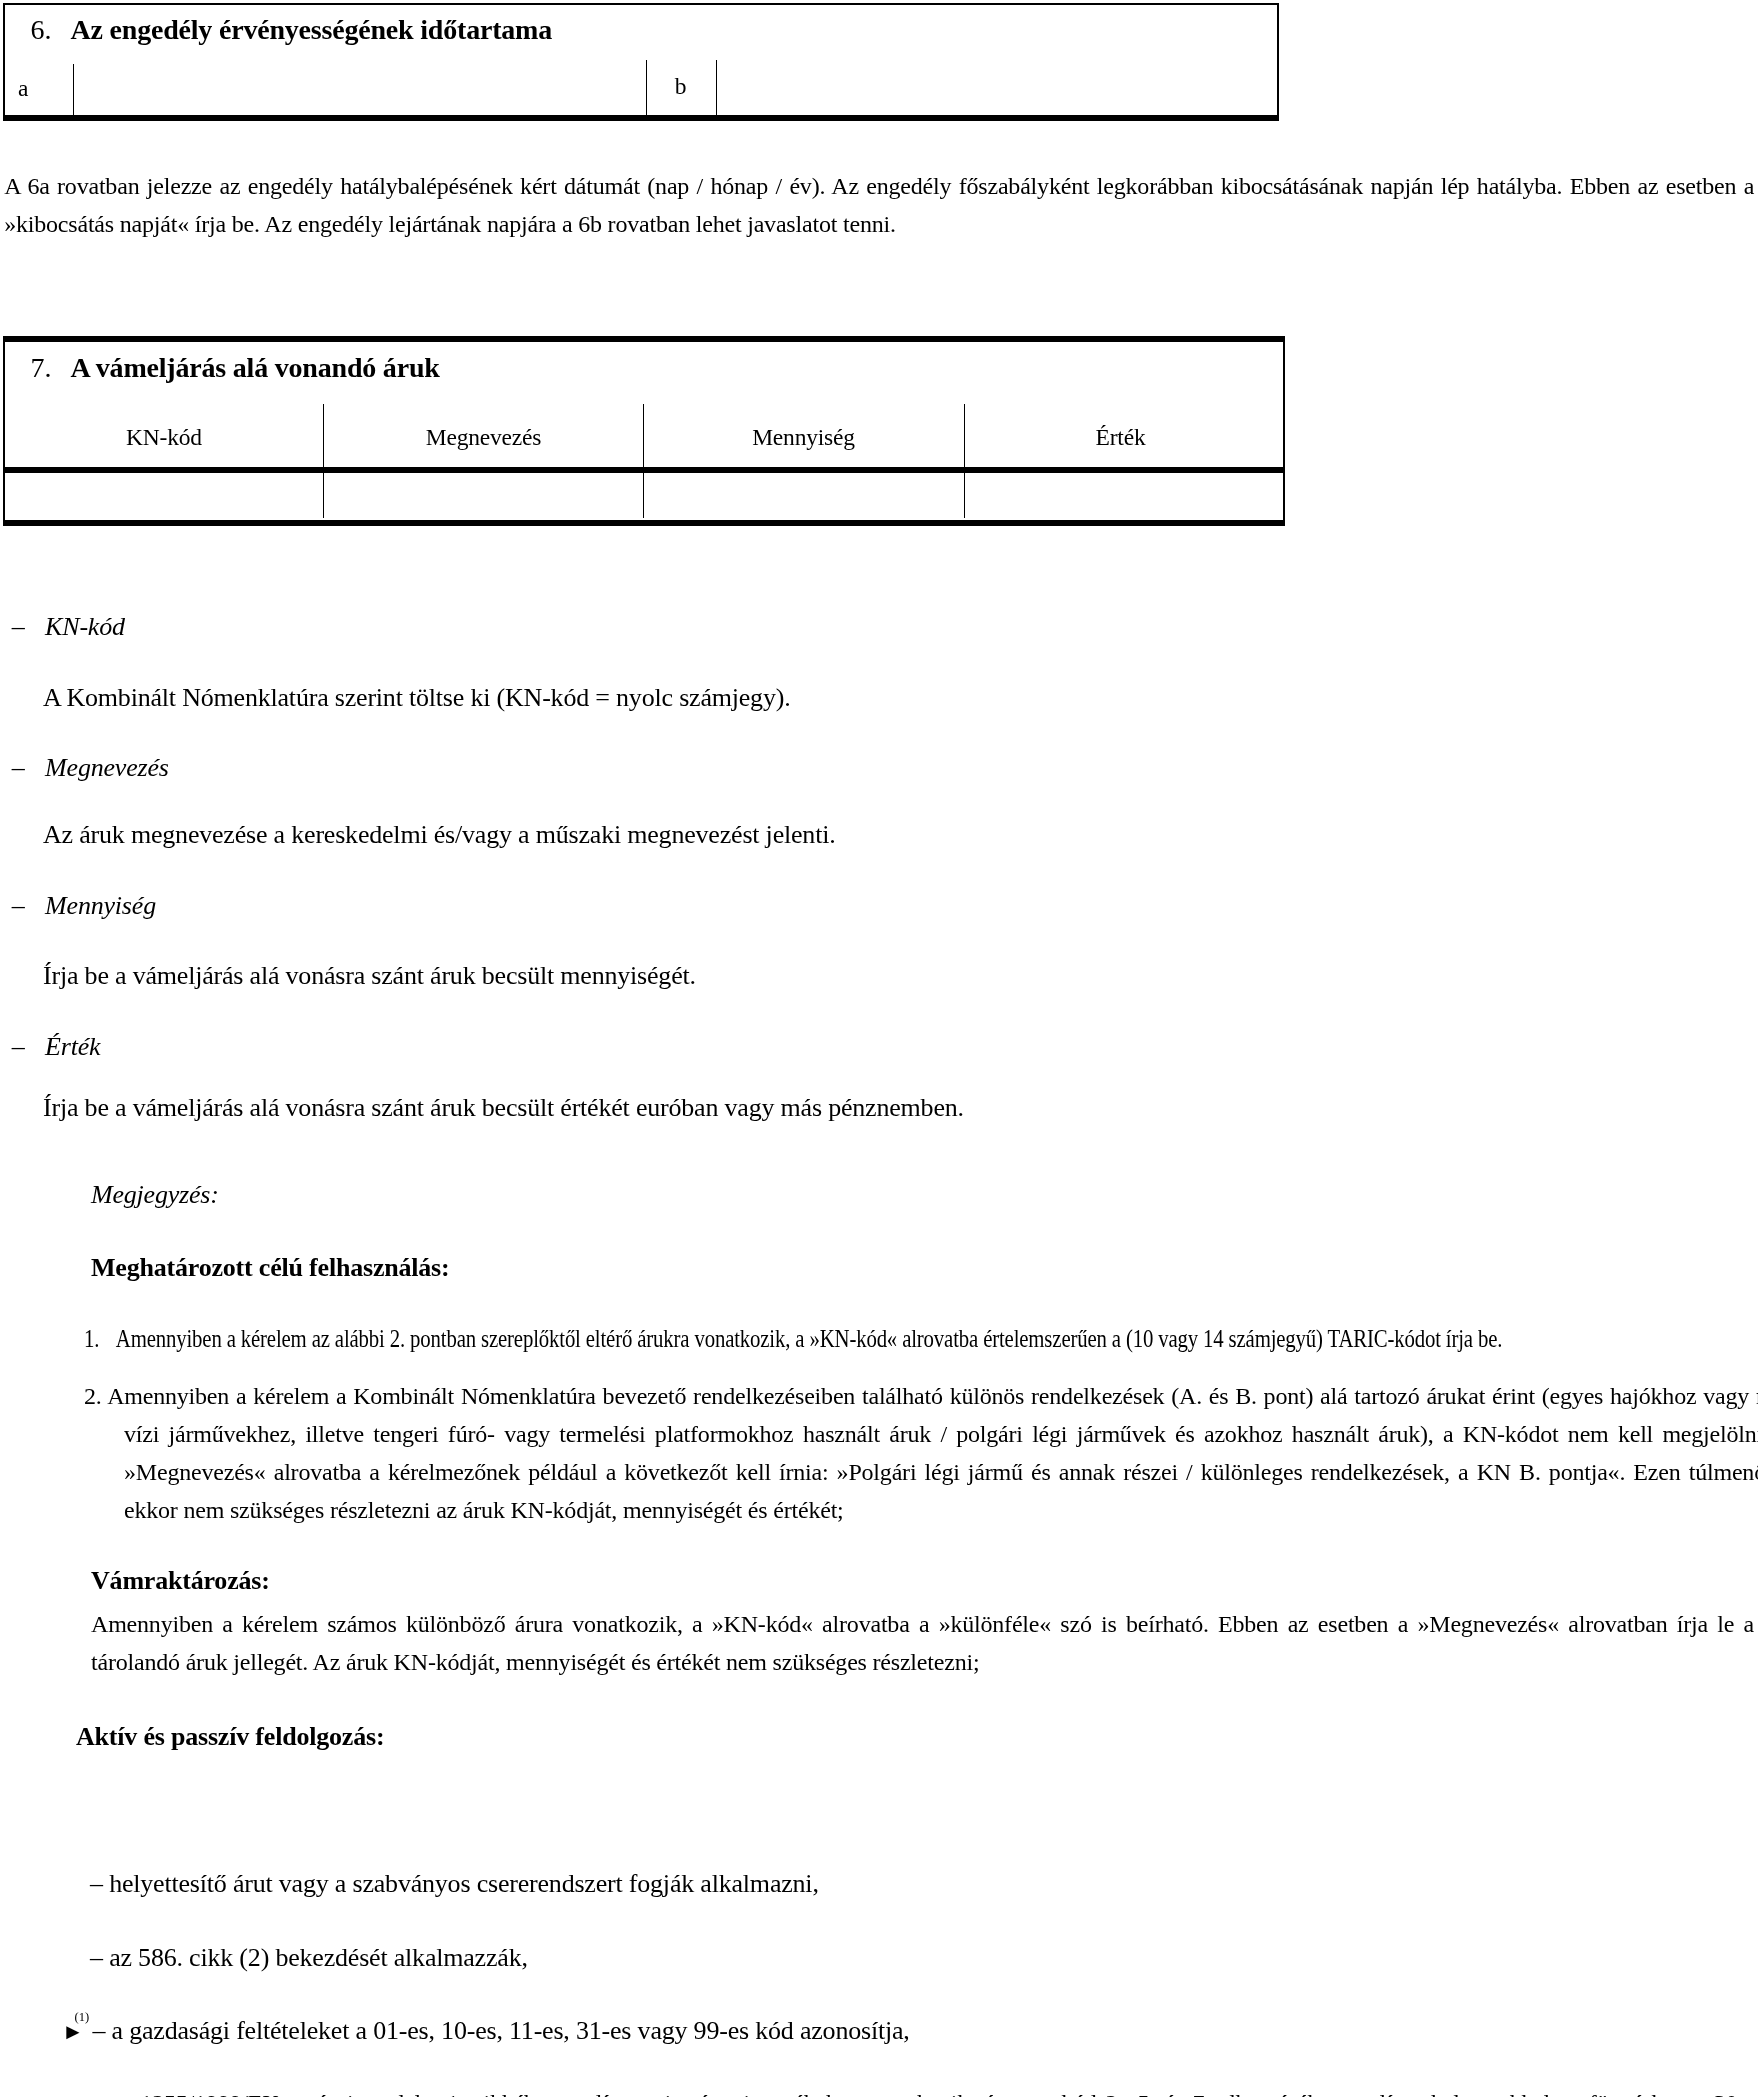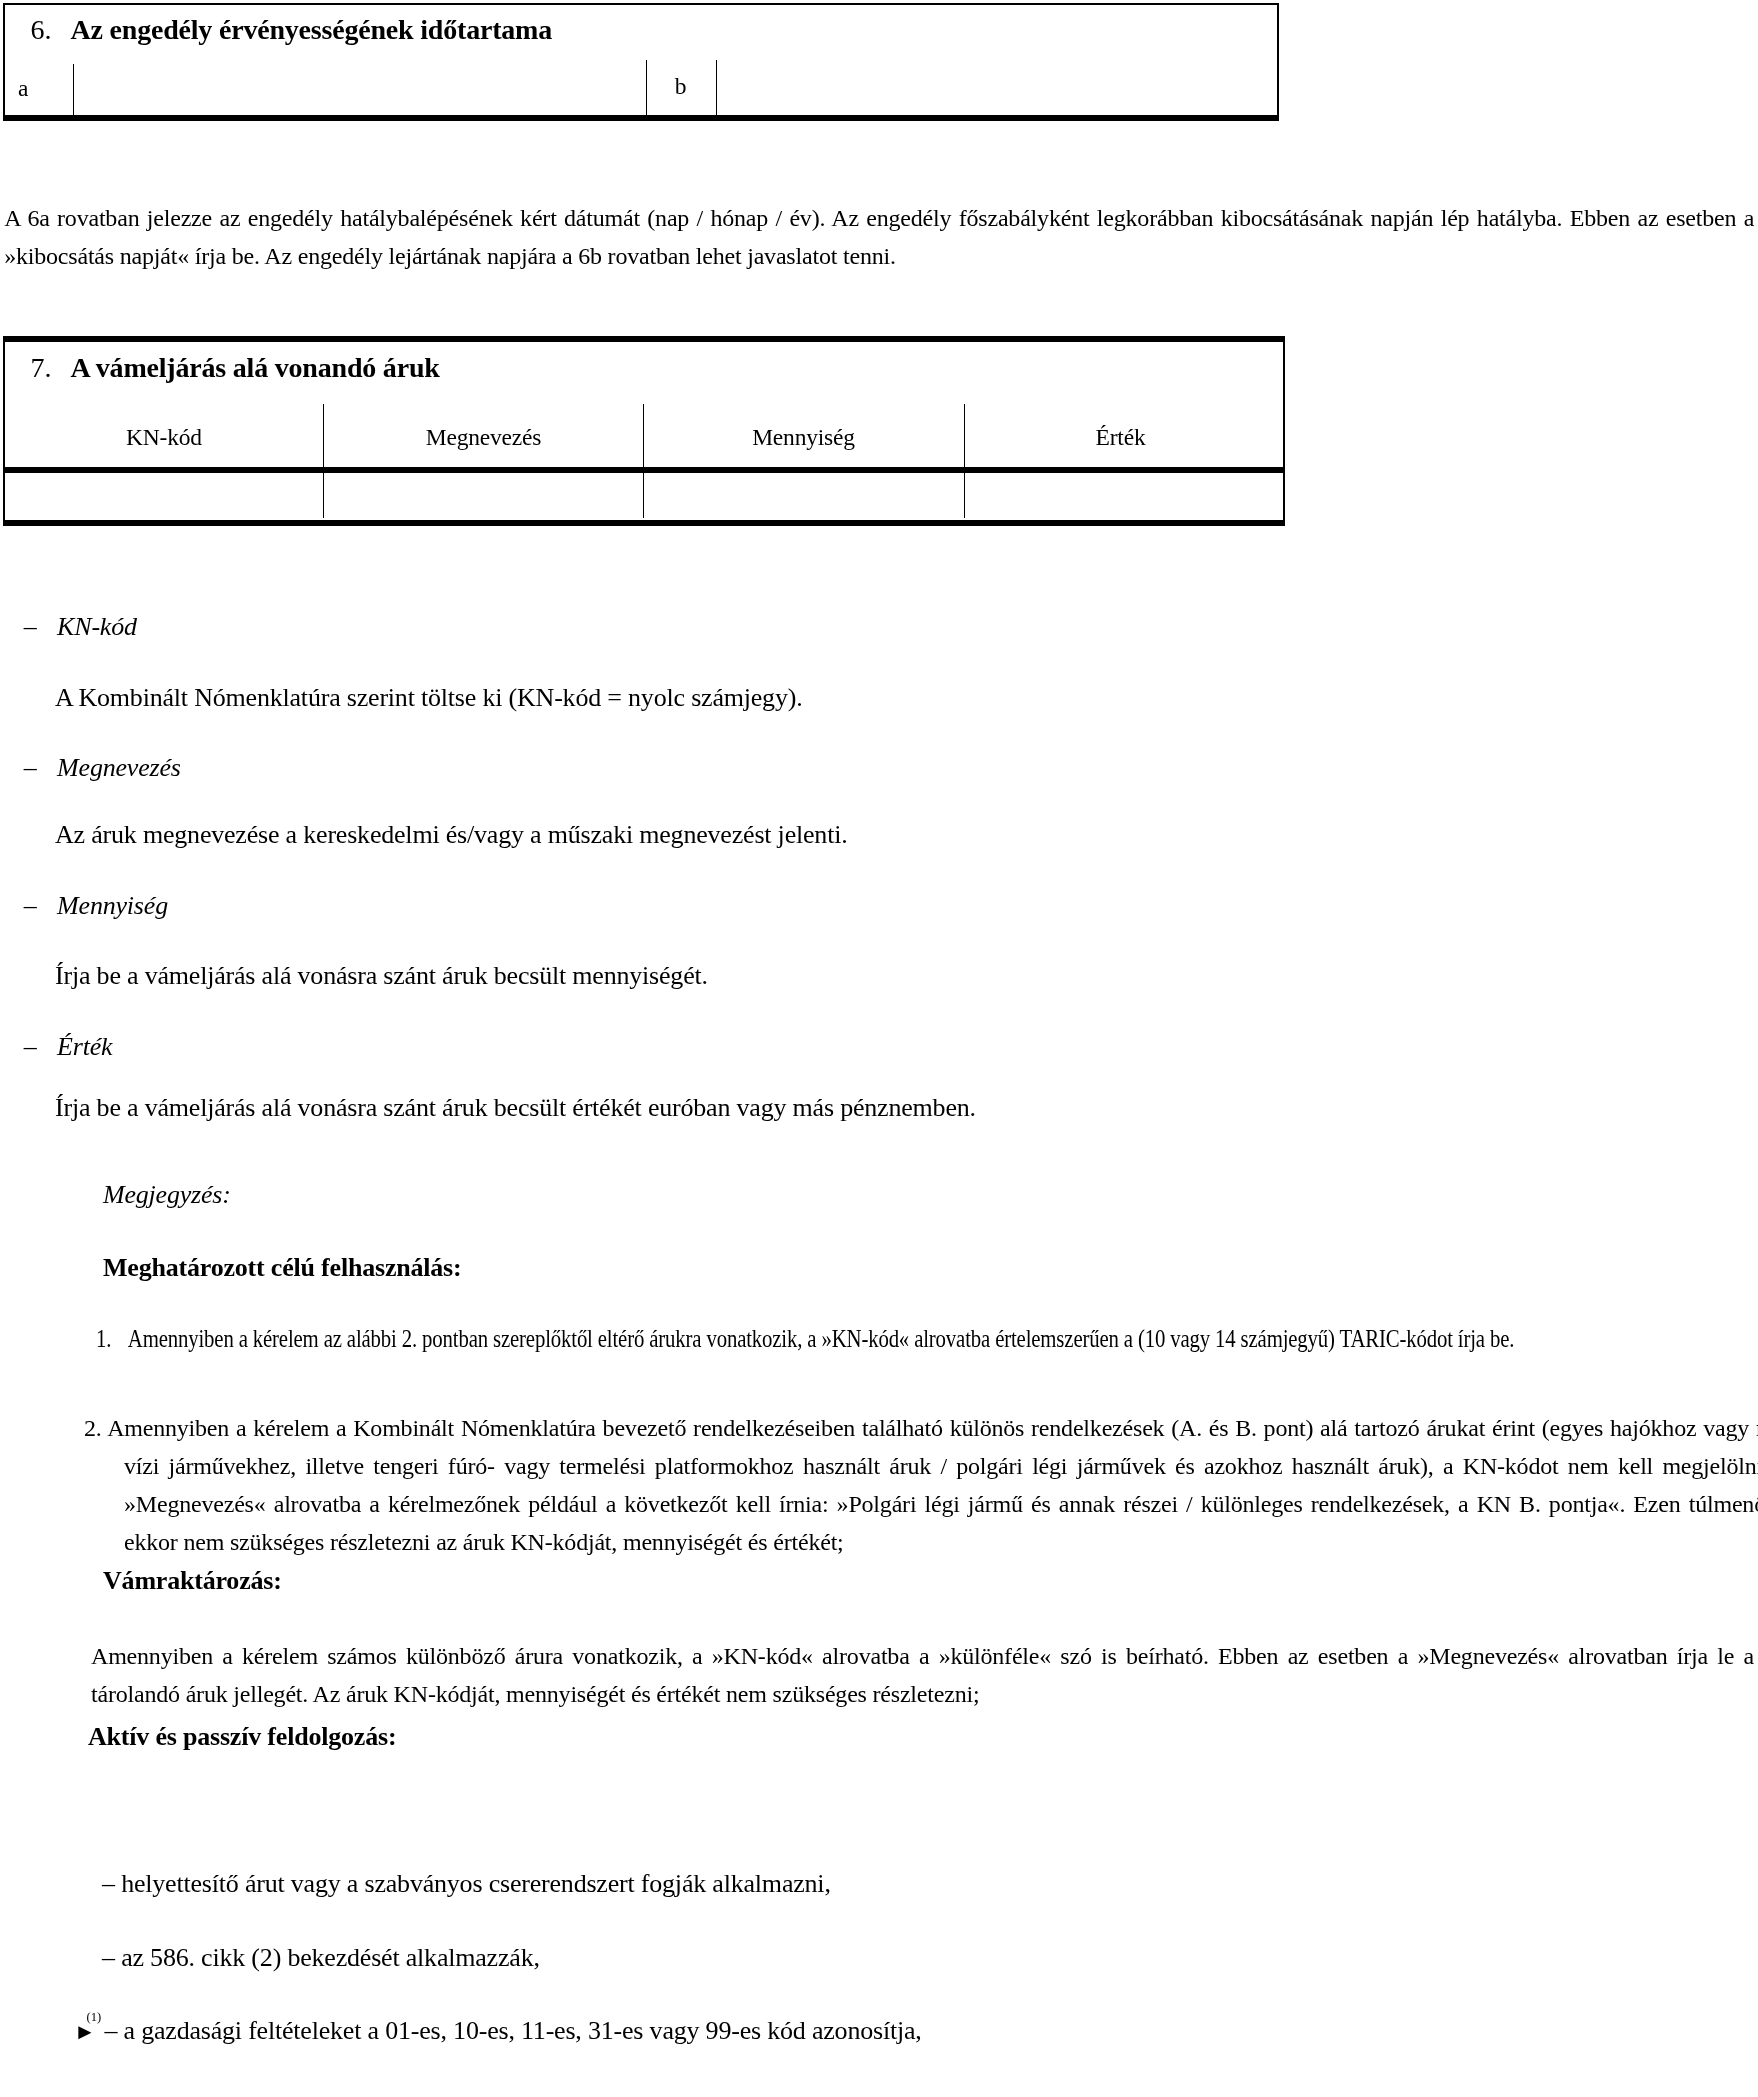--- a/index.html
+++ b/index.html
@@ -1,22 +1,22 @@
 <!DOCTYPE html>
 <html style="font-size:6.7px"><head>
 <meta charset="utf-8">
 <style>
   html,body{margin:0;padding:0;background:#fff;}
   .page{position:relative;width:1759px;height:2522px;background:#ffffff;
         font-family:"Liberation Serif", serif;color:#000;overflow:hidden;}
   .blk{position:absolute;}
   .b{font-weight:bold;}
   .i{font-style:italic;}
-  .t62{font-size:26px;line-height:39px;letter-spacing:-0.2px;margin-left:12px;}
-  .t58{font-size:24px;line-height:38px;letter-spacing:-0.2px;margin-top:32px;}
+  .t62{font-size:26px;line-height:39px;letter-spacing:-0.2px;}
+  .t58{font-size:24px;line-height:38px;letter-spacing:-0.2px;}
   .just{text-align:justify;text-align-last:left;}
   .box{position:absolute;border:2.1px solid #000;background:#fff;box-sizing:border-box;}
   .vline{position:absolute;width:1.7px;background:#000;}
   .hline{position:absolute;height:5.5px;background:#000;left:0;right:0;}
   .num{font-size:28px;}
   .ttl{font-size:28px;font-weight:bold;letter-spacing:-0.2px;text-align:right;}
   .cell-label{font-size:23.5px;}
   .colhead{font-size:23.5px;text-align:center;position:absolute;letter-spacing:-0.2px;}
   .hang55{padding-left:23px;text-indent:-23px;}
   .hang95{padding-left:40px;text-indent:-40px;}

